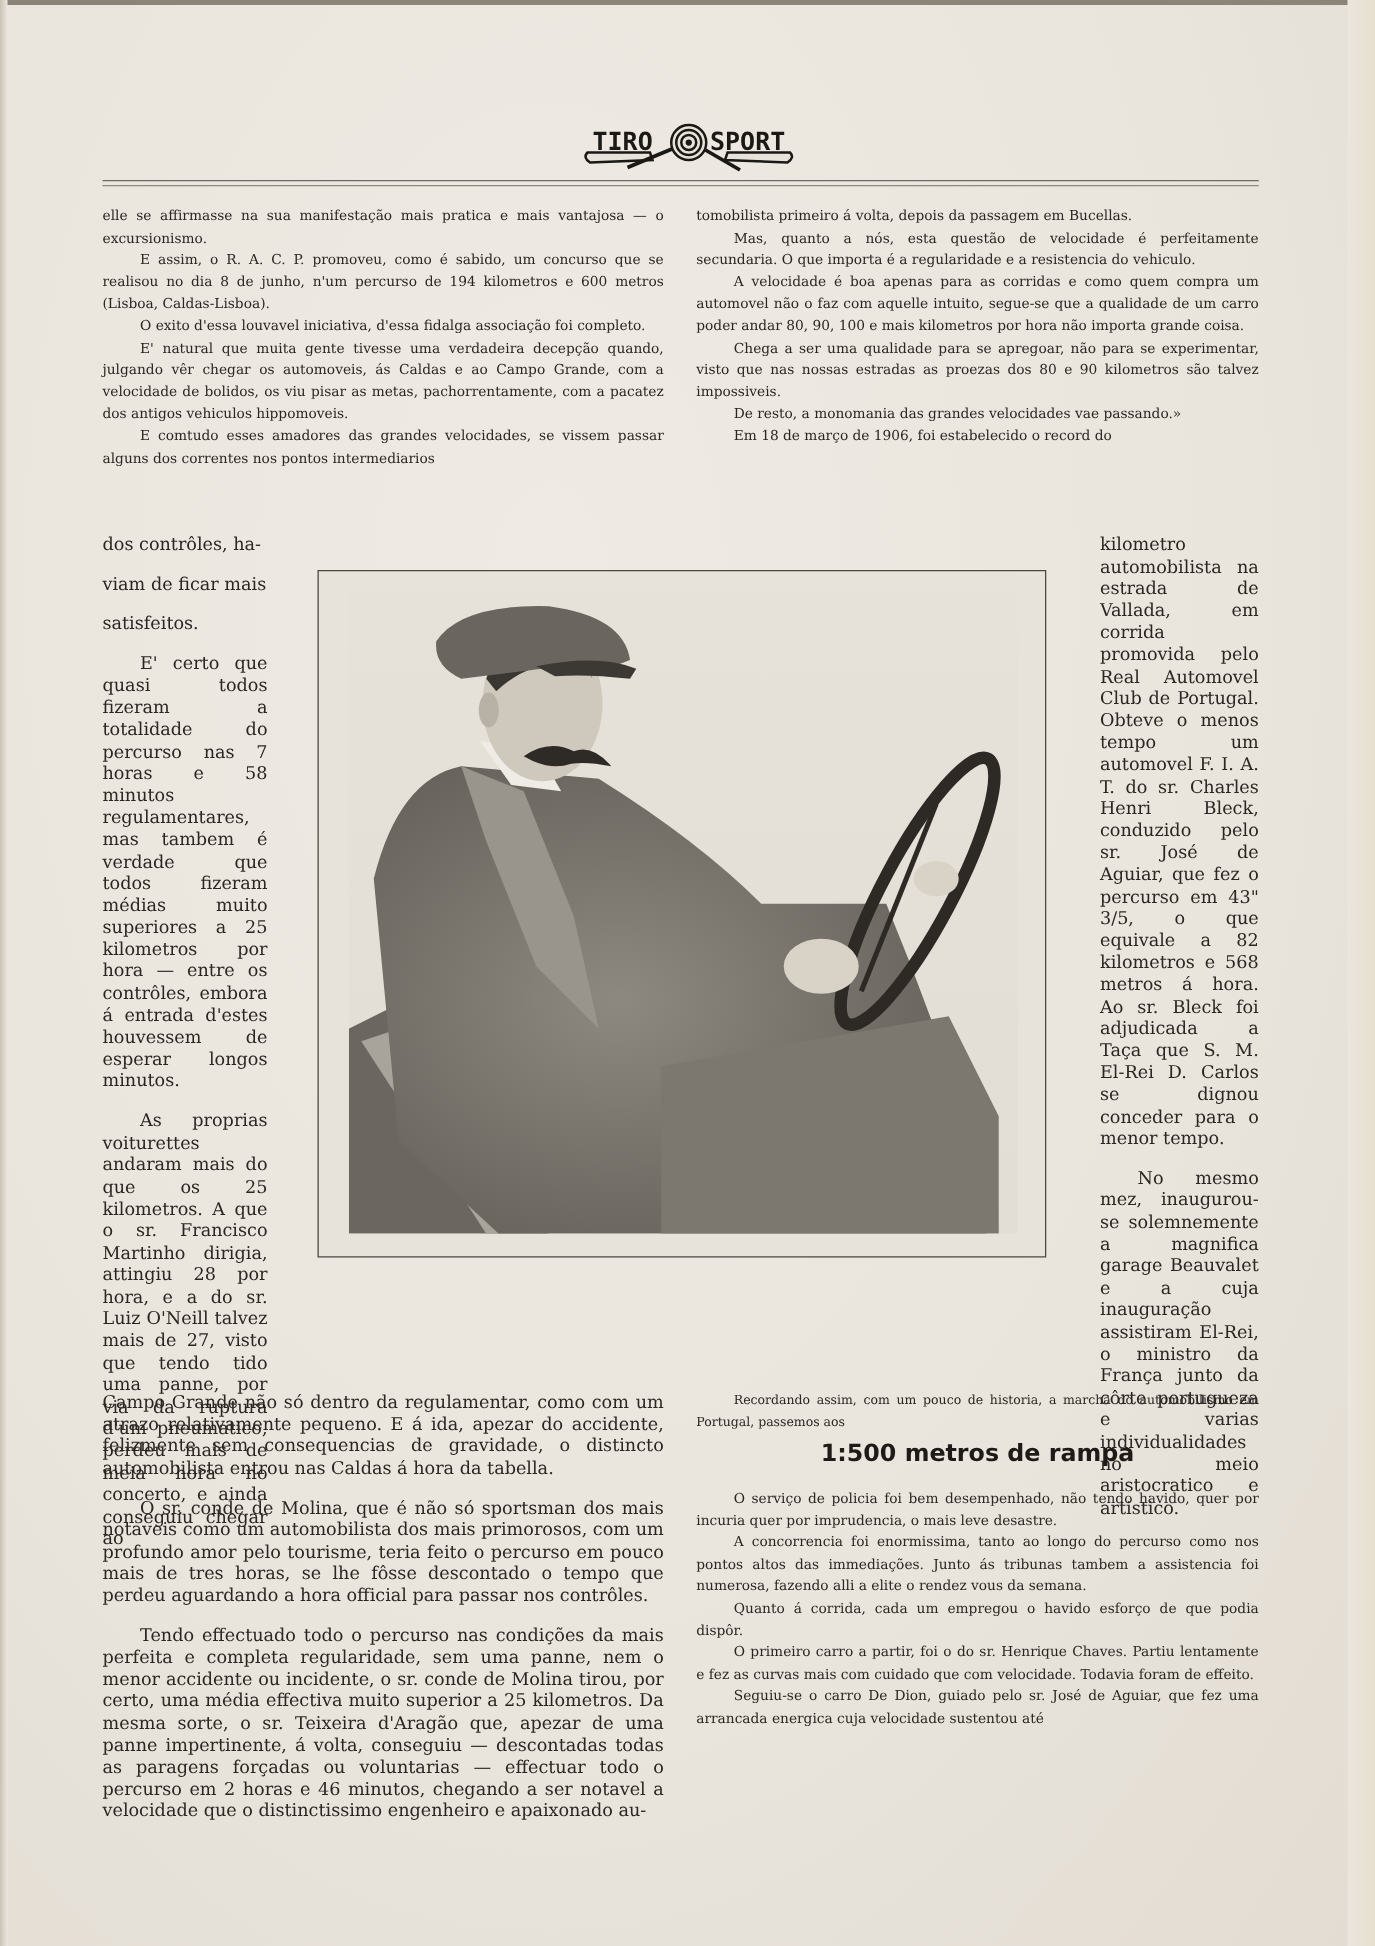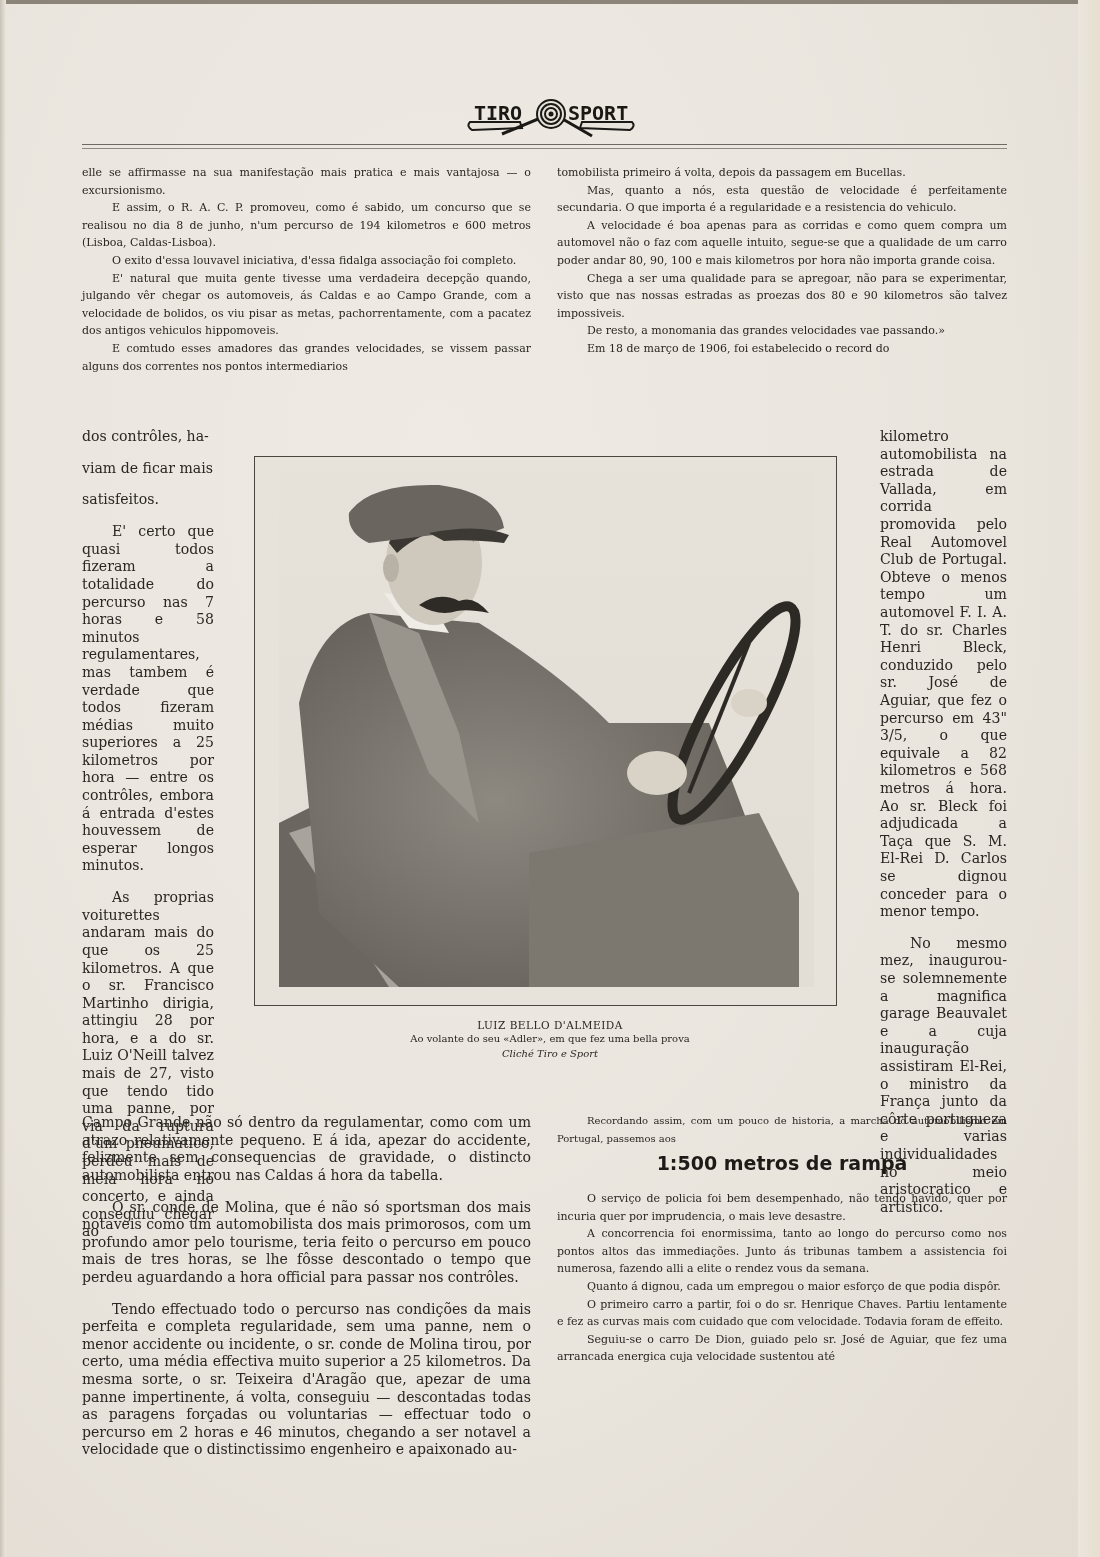--- a/index.html
+++ b/index.html
@@ -127,25 +127,20 @@
         <line x1="470" y1="170" x2="410" y2="320" stroke="#2d2925" stroke-width="4"></line>
 
         <ellipse cx="378" cy="300" rx="30" ry="22" fill="#d8d2c7"></ellipse>
         <ellipse cx="470" cy="230" rx="18" ry="14" fill="#d8d2c7"></ellipse>
 
         <path d="M250 380 L480 340 L520 420 L520 514 L250 514 Z" fill="#7c776f"></path>
       </svg>
     </div>
   </div>
 
-  <div class="caption">
-    <div class="cap-name">LUIZ BELLO D'ALMEIDA</div>
-    <div class="cap-desc">Ao volante do seu «Adler», em que fez uma bella prova</div>
-    <div class="cap-credit">Cliché Tiro e Sport</div>
-  </div>
 
   <div class="col-left-bottom">
     <p>Campo Grande não só dentro da regulamentar, como com um atrazo relativamente pequeno. E á ida, apezar do accidente, felizmente sem consequencias de gravidade, o distincto automobilista entrou nas Caldas á hora da tabella.</p>
     <p class="ind">O sr. conde de Molina, que é não só sportsman dos mais notaveis como um automobilista dos mais primorosos, com um profundo amor pelo tourisme, teria feito o percurso em pouco mais de tres horas, se lhe fôsse descontado o tempo que perdeu aguardando a hora official para passar nos contrôles.</p>
     <p class="ind">Tendo effectuado todo o percurso nas condições da mais perfeita e completa regularidade, sem uma panne, nem o menor accidente ou incidente, o sr. conde de Molina tirou, por certo, uma média effectiva muito superior a 25 kilometros. Da mesma sorte, o sr. Teixeira d'Aragão que, apezar de uma panne impertinente, á volta, conseguiu — descontadas todas as paragens forçadas ou voluntarias — effectuar todo o percurso em 2 horas e 46 minutos, chegando a ser notavel a velocidade que o distinctissimo engenheiro e apaixonado au-</p>
   </div>
 
   <div class="col col-right">
     <p>tomobilista primeiro á volta, depois da passagem em Bucellas.</p>
     <p class="ind">Mas, quanto a nós, esta questão de velocidade é perfeitamente secundaria. O que importa é a regularidade e a resistencia do vehiculo.</p>
@@ -162,17 +157,17 @@
 
   <div class="col-right-bottom">
     <p class="ind">Recordando assim, com um pouco de historia, a marcha do automobilismo em Portugal, passemos aos</p>
   </div>
 
   <div class="section-title">1:500 metros de rampa</div>
 
   <div class="col" style="left:557px; top:1190px; width:450px;">
     <p class="ind">O serviço de policia foi bem desempenhado, não tendo havido, quer por incuria quer por imprudencia, o mais leve desastre.</p>
     <p class="ind">A concorrencia foi enormissima, tanto ao longo do percurso como nos pontos altos das immediações. Junto ás tribunas tambem a assistencia foi numerosa, fazendo alli a elite o rendez vous da semana.</p>
-    <p class="ind">Quanto á dignou, cada um empregou o maior esforço de que podia dispôr.</p>
+    <p class="ind">Quanto á corrida, cada um empregou o havido esforço de que podia dispôr.</p>
     <p class="ind">O primeiro carro a partir, foi o do sr. Henrique Chaves. Partiu lentamente e fez as curvas mais com cuidado que com velocidade. Todavia foram de effeito.</p>
     <p class="ind">Seguiu-se o carro De Dion, guiado pelo sr. José de Aguiar, que fez uma arrancada energica cuja velocidade sustentou até</p>
   </div>
 </div>
 
 </body></html>

